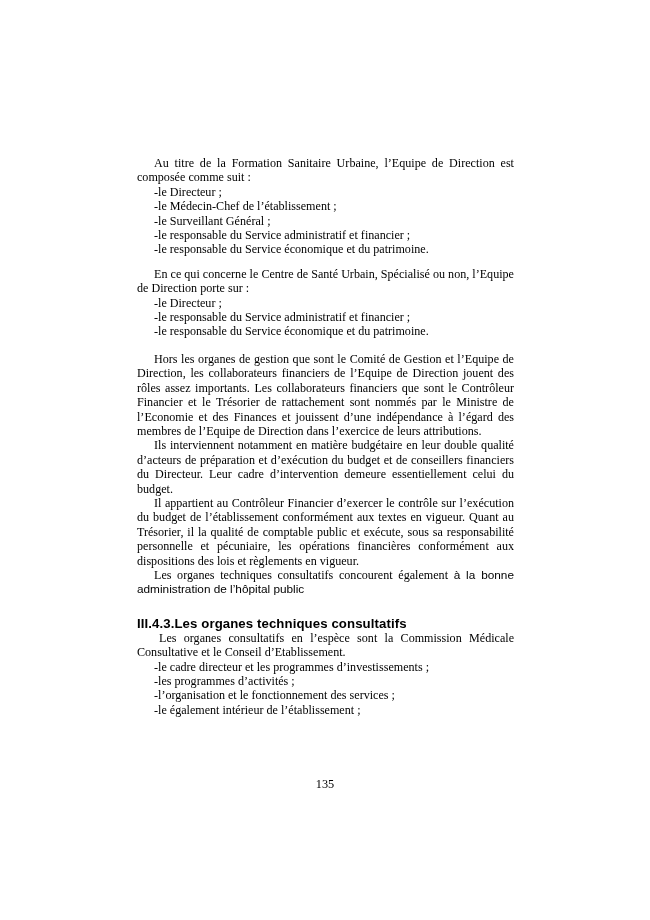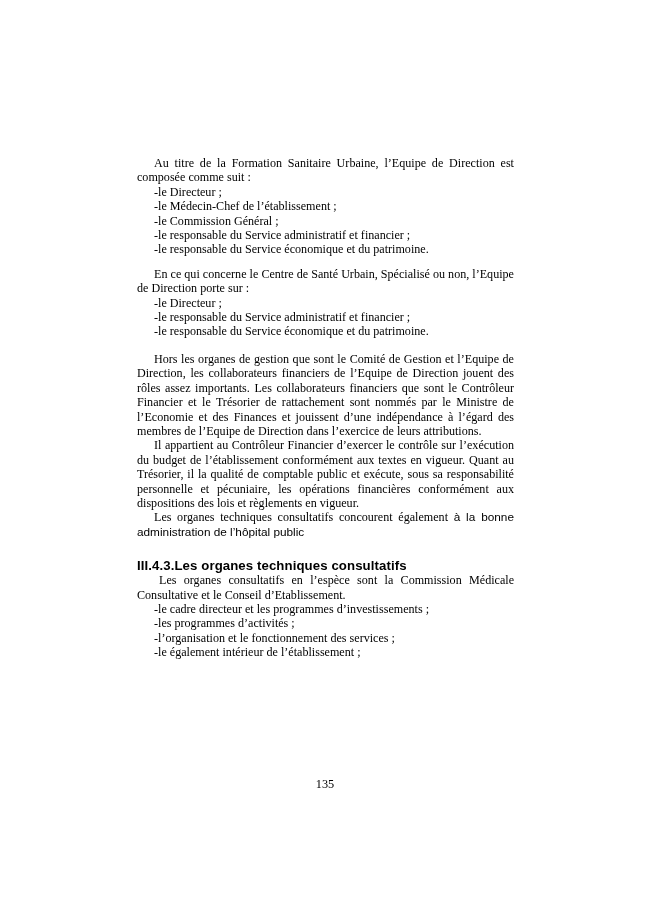--- a/index.html
+++ b/index.html
@@ -63,33 +63,34 @@
 </head>
 <body>
 
 <div class="page">
   <div class="content">
 
     <p class="para">Au titre de la Formation Sanitaire Urbaine, l’Equipe de Direction est composée comme suit :</p>
     <div class="list">
       <div class="list-item">-le Directeur ;</div>
       <div class="list-item">-le Médecin-Chef de l’établissement ;</div>
-      <div class="list-item">-le Commission Général ;</div>
+      <div class="list-item">-le Surveillant Général ;</div>
       <div class="list-item">-le responsable du Service administratif et financier ;</div>
       <div class="list-item">-le responsable du Service économique et du patrimoine.</div>
     </div>
 
     <p class="para gap-before">En ce qui concerne le Centre de Santé Urbain, Spécialisé ou non, l’Equipe de Direction porte sur :</p>
     <div class="list">
       <div class="list-item">-le Directeur ;</div>
       <div class="list-item">-le responsable du Service administratif et financier ;</div>
       <div class="list-item">-le responsable du Service économique et du patrimoine.</div>
     </div>
 
     <p class="para gap-before-lg">Hors les organes de gestion que sont le Comité de Gestion et l’Equipe de Direction, les collaborateurs financiers de l’Equipe de Direction jouent des rôles assez importants. Les collaborateurs financiers que sont le Contrôleur Financier et le Trésorier de rattachement sont nommés par le Ministre de l’Economie et des Finances et jouissent d’une indépendance à l’égard des membres de l’Equipe de Direction dans l’exercice de leurs attributions.</p>
+    <p class="para">Ils interviennent notamment en matière budgétaire en leur double qualité d’acteurs de préparation et d’exécution du budget et de conseillers financiers du Directeur. Leur cadre d’intervention demeure essentiellement celui du budget.</p>
     <p class="para">Il appartient au Contrôleur Financier d’exercer le contrôle sur l’exécution du budget de l’établissement conformément aux textes en vigueur. Quant au Trésorier, il la qualité de comptable public et exécute, sous sa responsabilité personnelle et pécuniaire, les opérations financières conformément aux dispositions des lois et règlements en vigueur.</p>
     <p class="para"><span>Les organes techniques consultatifs concourent également </span><span class="sans-inline">à la bonne administration de l’hôpital public</span></p>
 
     <h3 class="heading">III.4.3.Les organes techniques consultatifs</h3>
 
     <p class="para para-big-indent">Les organes consultatifs en l’espèce sont la Commission Médicale Consultative et le Conseil d’Etablissement.</p>
     <div class="list">
       <div class="list-item">-le cadre directeur et les programmes d’investissements ;</div>
       <div class="list-item">-les programmes d’activités ;</div>
       <div class="list-item">-l’organisation et le fonctionnement des services ;</div>

